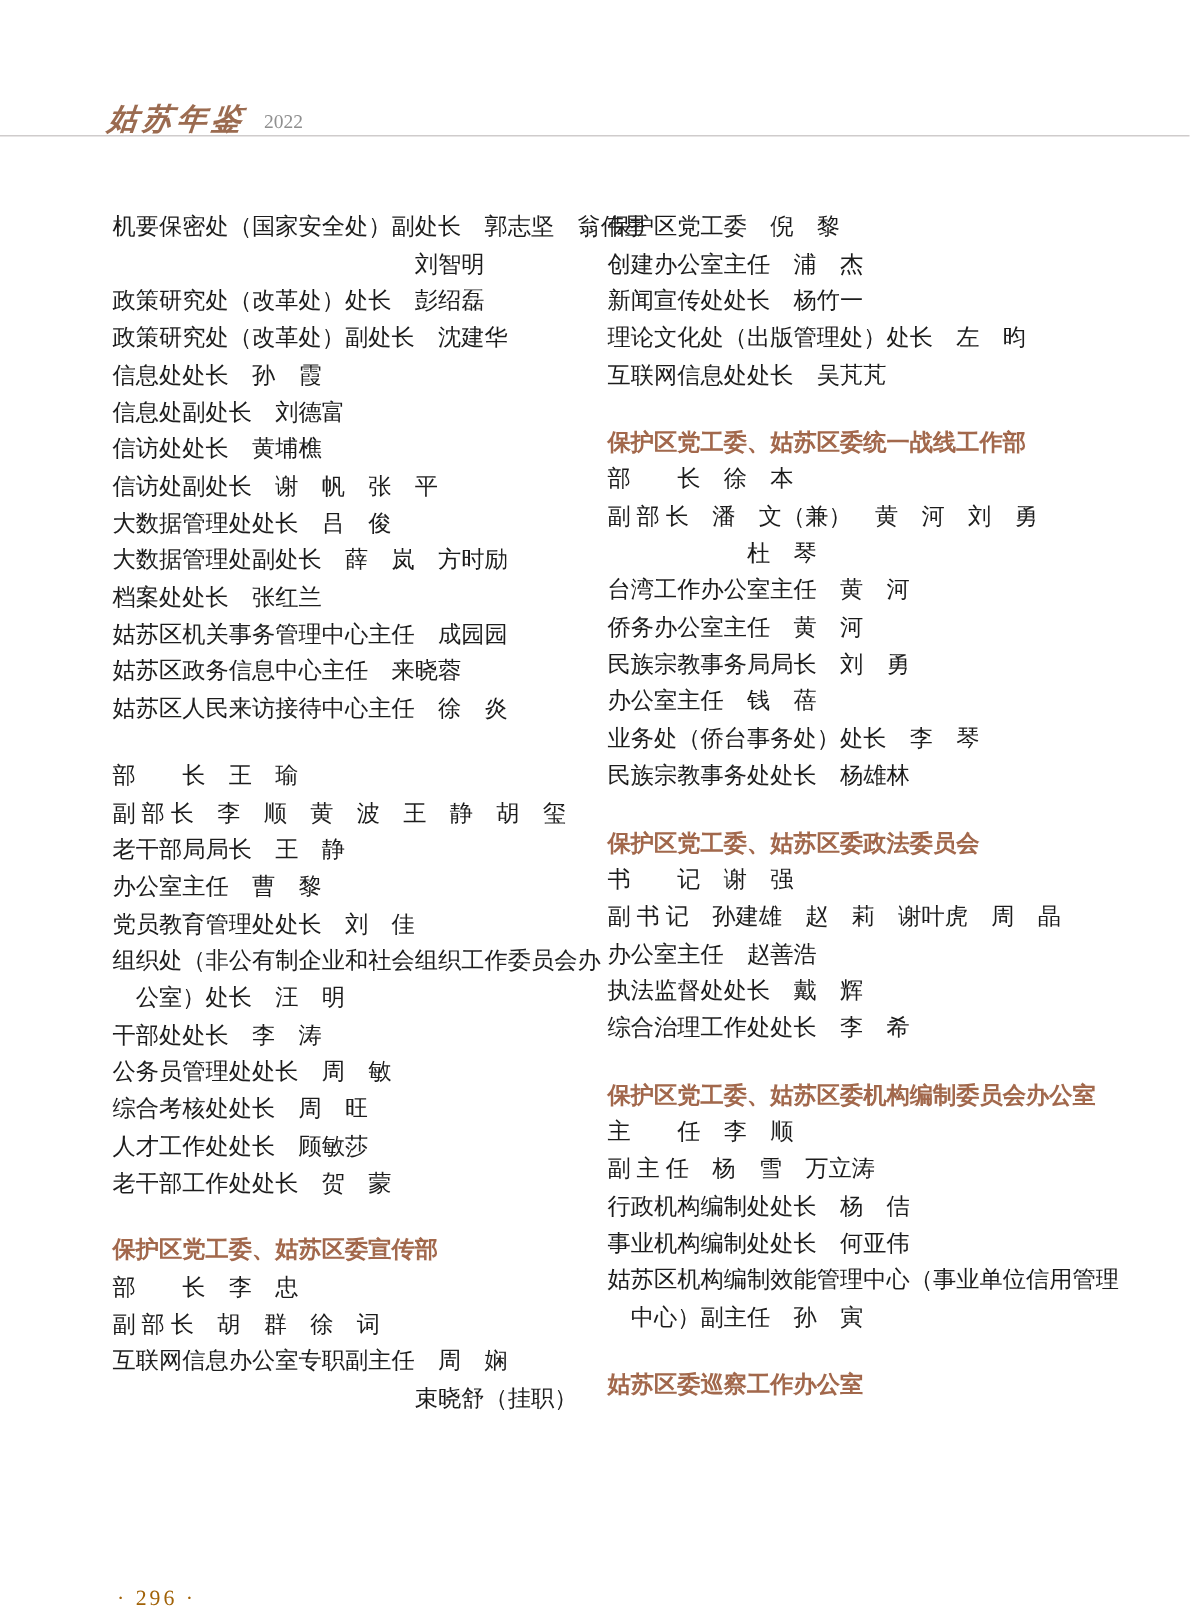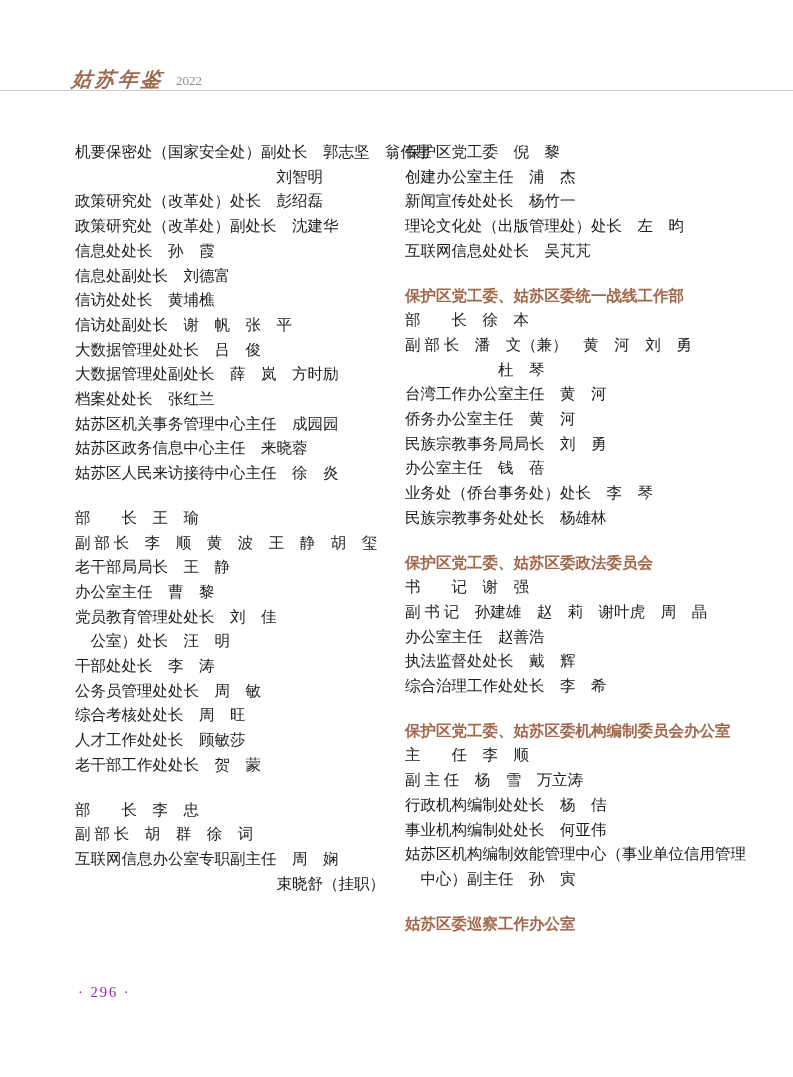--- a/index.html
+++ b/index.html
@@ -50,23 +50,23 @@
     font-family: "Liberation Sans", sans-serif;
     margin-top: 13px;
   }
   .line {
     font-size: 15.5px;
     line-height: 24.7px;
     white-space: pre;
     color: #1c1c1c;
   }
   .page-footer {
-    position: absolute; top: 984px; left: 78px;
+    position: absolute; top: 1058px; left: 78px;
     font-size: 14.5px;
-    color: #a21caf;
+    color: #a16207;
     letter-spacing: 2px;
   }
 </style>
 </head>
 <body>
 
 <div class="page-header">
   <span class="logo">姑苏年鉴</span>
   <span class="year">2022</span>
 </div>
@@ -88,28 +88,30 @@
       <div class="line">姑苏区机关事务管理中心主任　成园园</div>
       <div class="line">姑苏区政务信息中心主任　来晓蓉</div>
       <div class="line">姑苏区人民来访接待中心主任　徐　炎</div>
     </div>
     <div class="block with-header">
       <div class="line">部　　长　王　瑜</div>
       <div class="line">副 部 长　李　顺　黄　波　王　静　胡　玺</div>
       <div class="line">老干部局局长　王　静</div>
       <div class="line">办公室主任　曹　黎</div>
       <div class="line">党员教育管理处处长　刘　佳</div>
+      <div class="line">组织处（非公有制企业和社会组织工作委员会办</div>
       <div class="line">　公室）处长　汪　明</div>
       <div class="line">干部处处长　李　涛</div>
       <div class="line">公务员管理处处长　周　敏</div>
       <div class="line">综合考核处处长　周　旺</div>
       <div class="line">人才工作处处长　顾敏莎</div>
       <div class="line">老干部工作处处长　贺　蒙</div>
     </div>
     <div class="block with-header">
+      <div class="section-header">保护区党工委、姑苏区委宣传部</div>
       <div class="line">部　　长　李　忠</div>
       <div class="line">副 部 长　胡　群　徐　词</div>
       <div class="line">互联网信息办公室专职副主任　周　娴</div>
       <div class="line">　　　　　　　　　　　　　束晓舒（挂职）</div>
     </div>
   </div>
 <div class="column right">
     <div class="block">
       <div class="line">保护区党工委　倪　黎</div>
       <div class="line">创建办公室主任　浦　杰</div>

